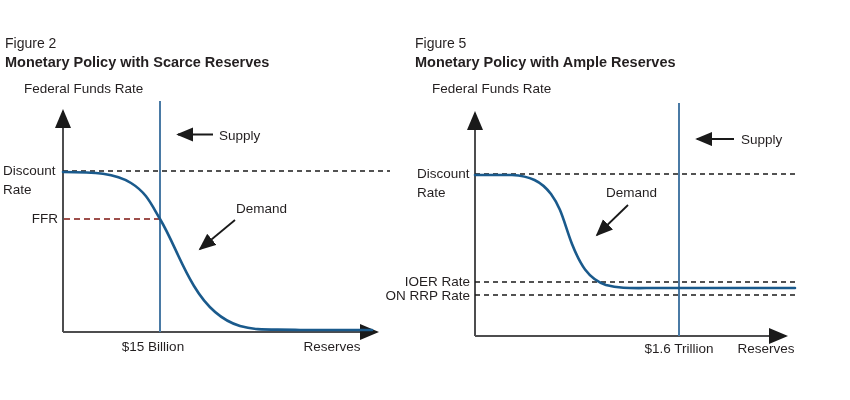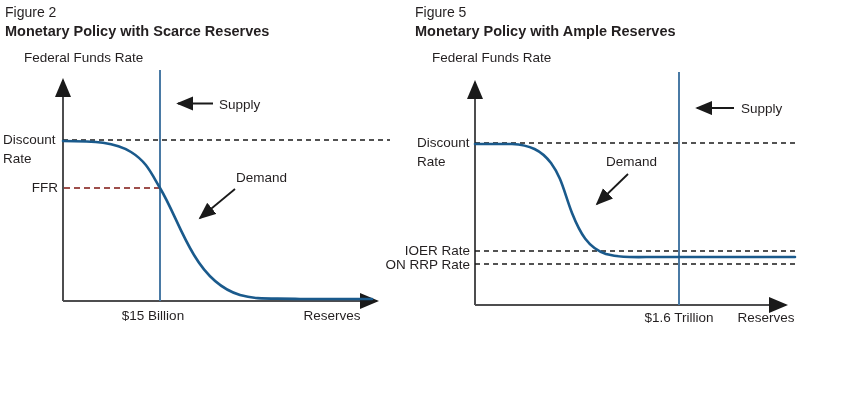--- a/index.html
+++ b/index.html
@@ -1,16 +1,16 @@
 <!DOCTYPE html>
 <html><head>
 <meta charset="utf-8">
 <style>
   html,body{margin:0;padding:0;background:#ffffff;}
-  .canvas{position:relative;width:850px;height:364px;background:#ffffff;overflow:hidden;}
+  .canvas{position:relative;width:850px;height:364px;background:#ffffff;overflow:hidden;margin-top:31px;}
   svg{display:block;}
   text{fill:#231f20;font-family:"Liberation Sans",sans-serif;font-size:13.5px;}
   .fig-label{font-size:14px;}
   .fig-title{font-size:14.5px;font-weight:700;}
   .axis{stroke:#4d4d4f;stroke-width:2;fill:none;}
   .policy-dash{stroke:#1a1a1a;stroke-width:1.6;stroke-dasharray:5 4;fill:none;}
   .ffr-dash{stroke-width:2;stroke-dasharray:6 4;fill:none;}
   .supply-line{stroke-width:2;fill:none;}
   .demand-curve{stroke-width:2.6;fill:none;stroke-linecap:round;}
   .ann-arrow{stroke:#1a1a1a;stroke-width:1.8;fill:none;}

